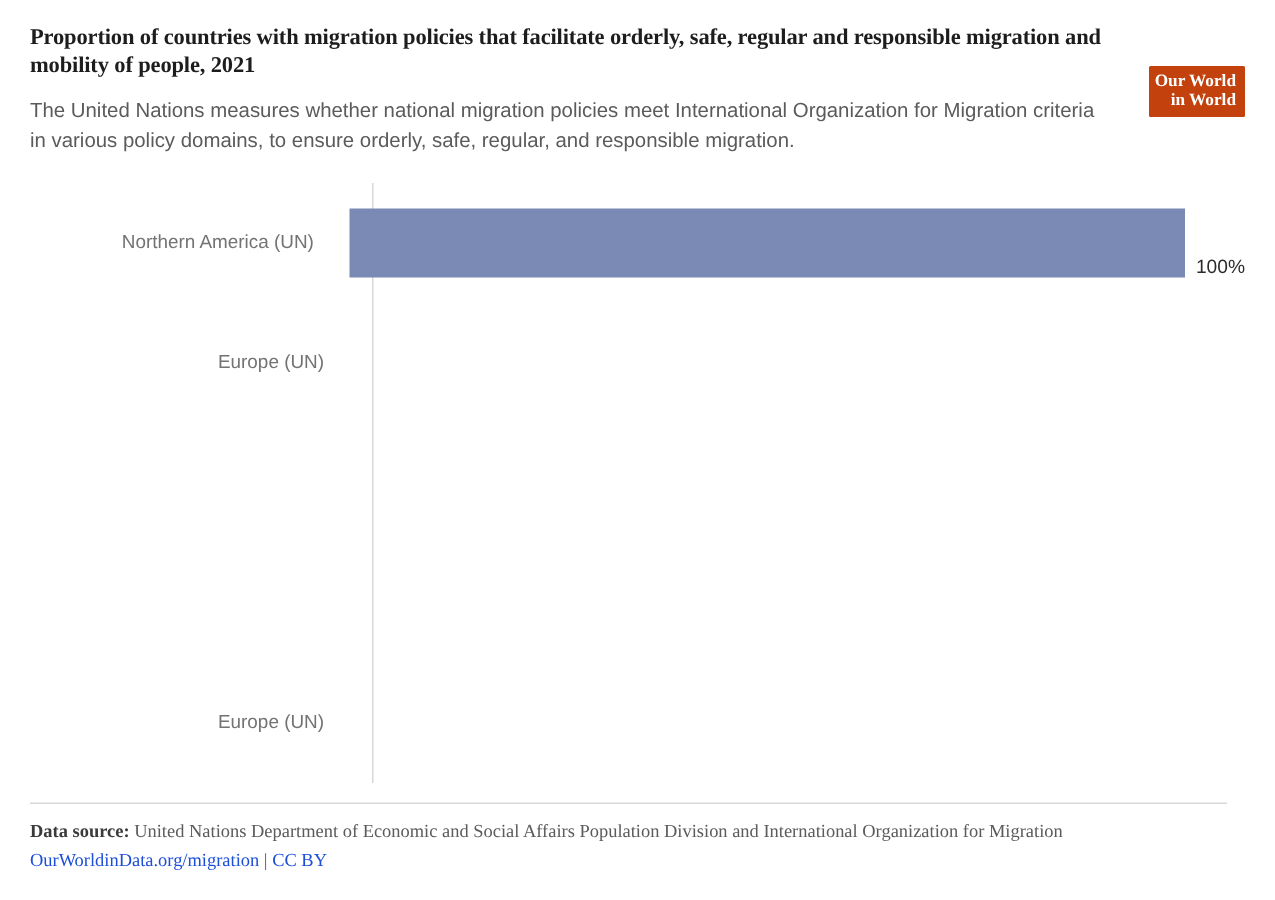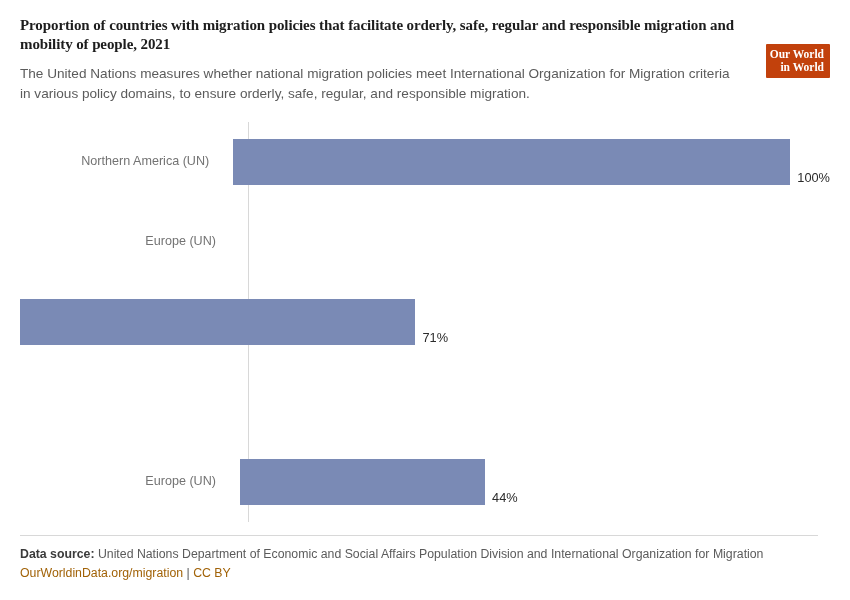--- a/index.html
+++ b/index.html
@@ -119,37 +119,38 @@
     color: #2b2b2b;
     margin-left: 7px;
     white-space: nowrap;
   }
   
   .footer {
     position: absolute;
     left: 20px;
     right: 32px;
     bottom: 16px;
+    font-family: Liberation Serif, serif;
   }
   .footer-rule {
     height: 1px;
     background: #d8d8d8;
     margin-bottom: 9px;
   }
   .footer-line {
     font-size: 12.3px;
     color: #5b5b5b;
     line-height: 1.6;
   }
   .footer-line b {
     color: #3a3a3a;
     font-weight: 700;
   }
   .footer-link {
-    color: #a16207;
+    color: #1d4ed8;
     text-decoration: none;
     margin-top: 37px;
   }
 </style>
 </head>
 <body>
 
 <div class="page">
 
   <div class="header">
@@ -171,35 +172,27 @@
           <div class="bar" style="width:557px"></div>
           <div class="bar-value">100%</div>
         </div>
       </div>
 
       <div class="row">
         <div class="row-label">Europe (UN)</div>
       </div>
 
       <div class="row">
-        <div class="bar-area">
-          <div class="bar" style="width: 395.47px;"></div>
-          <div class="bar-value">71%</div>
-        </div>
       </div>
 
       <div class="row">
       </div>
 
       <div class="row">
         <div class="row-label">Europe (UN)</div>
-        <div class="bar-area">
-          <div class="bar" style="width: 245.08px;"></div>
-          <div class="bar-value">44%</div>
-        </div>
       </div>
 
     </div>
   </div>
 
   <div class="footer">
     <div class="footer-rule"></div>
     <div class="footer-line">
       <b>Data source:</b>
       <span>United Nations Department of Economic and Social Affairs Population Division and International Organization for Migration</span>

